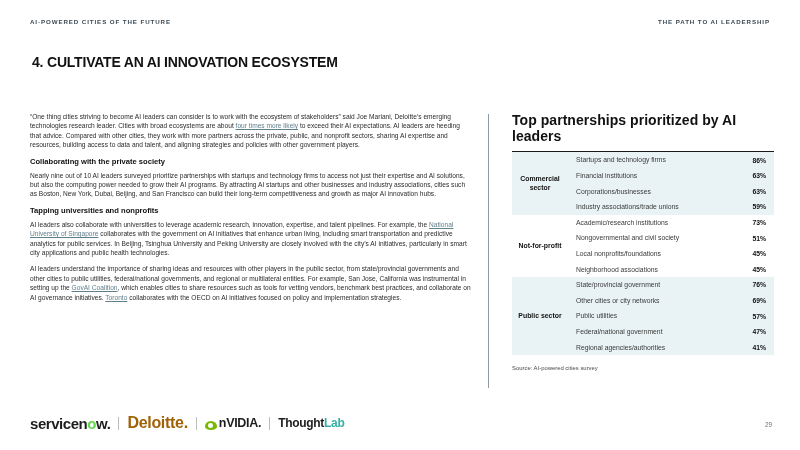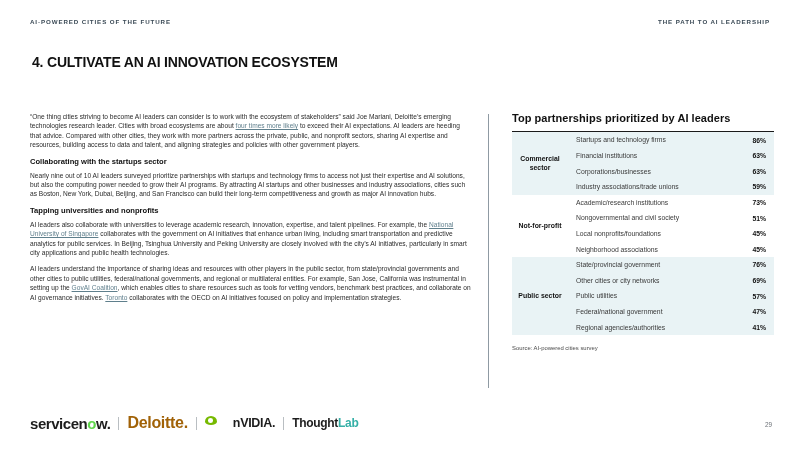--- a/index.html
+++ b/index.html
@@ -97,21 +97,21 @@
   }
   a.inline-link {
     color: #5f7f8c;
     text-decoration: underline;
     text-underline-offset: 1px;
   }
 
   
   .panel-title {
     margin: 0 0 7px 0;
-    font-size: 11px;
+    font-size: 14px;
     font-weight: 700;
     color: #111111;
     letter-spacing: 0.05px;
   }
   table.partners {
     border-collapse: collapse;
     width: 262px;
     table-layout: fixed;
   }
   table.partners tbody tr td {
@@ -182,22 +182,22 @@
     color: #62d84e;
   }
   .logo-deloitte {
     font-size: 16px;
     font-weight: 700;
     letter-spacing: -0.3px;
     color: #a16207;
   }
   .logo-nvidia {
     display: flex;
-    align-items: flex-start;
-    gap: 16px;
+    align-items: flex-end;
+    gap: 2px;
   }
   .nv-eye {
     width: 12px;
     height: 9px;
     background: #76b900;
     border-radius: 50% 50% 50% 50% / 60% 60% 40% 40%;
     display: inline-block;
     position: relative;
   }
   .nv-eye::after {
@@ -241,21 +241,21 @@
 </div>
 
 <div class="page-title">4. CULTIVATE AN AI INNOVATION ECOSYSTEM</div>
 
 <div class="columns">
 
   <div class="left-col">
 
     <p class="body"><span>“One thing cities striving to become AI leaders can consider is to work with the ecosystem of stakeholders” said Joe Mariani, Deloitte’s emerging technologies research leader. Cities with broad ecosystems are about </span><a class="inline-link" href="#">four times more likely</a><span> to exceed their AI expectations. AI leaders are heeding that advice. Compared with other cities, they work with more partners across the private, public, and nonprofit sectors, sharing AI expertise and resources, building access to data and talent, and aligning strategies and policies with other government players.</span></p>
 
-    <h3 class="subhead">Collaborating with the startups sector</h3>
+    <h3 class="subhead">Collaborating with the private society</h3>
     <p class="body">Nearly nine out of 10 AI leaders surveyed prioritize partnerships with startups and technology firms to access not just their expertise and AI solutions, but also the computing power needed to grow their AI programs. By attracting AI startups and other businesses and industry associations, cities such as Boston, New York, Dubai, Beijing, and San Francisco can build their long-term competitiveness and growth as major AI innovation hubs.</p>
 
     <h3 class="subhead">Tapping universities and nonprofits</h3>
     <p class="body"><span>AI leaders also collaborate with universities to leverage academic research, innovation, expertise, and talent pipelines. For example, the </span><a class="inline-link" href="#">National University of Singapore</a><span> collaborates with the government on AI initiatives that enhance urban living, including smart transportation and predictive analytics for public services. In Beijing, Tsinghua University and Peking University are closely involved with the city’s AI initiatives, particularly in smart city applications and public health technologies.</span></p>
 
     <p class="body"><span>AI leaders understand the importance of sharing ideas and resources with other players in the public sector, from state/provincial governments and other cities to public utilities, federal/national governments, and regional or multilateral entities. For example, San Jose, California was instrumental in setting up the </span><a class="inline-link" href="#">GovAI Coalition</a><span>, which enables cities to share resources such as tools for vetting vendors, benchmark best practices, and collaborate on AI governance initiatives. </span><a class="inline-link" href="#">Toronto</a><span> collaborates with the OECD on AI initiatives focused on policy and implementation strategies.</span></p>
 
   </div>
 
   <div class="divider"></div>

